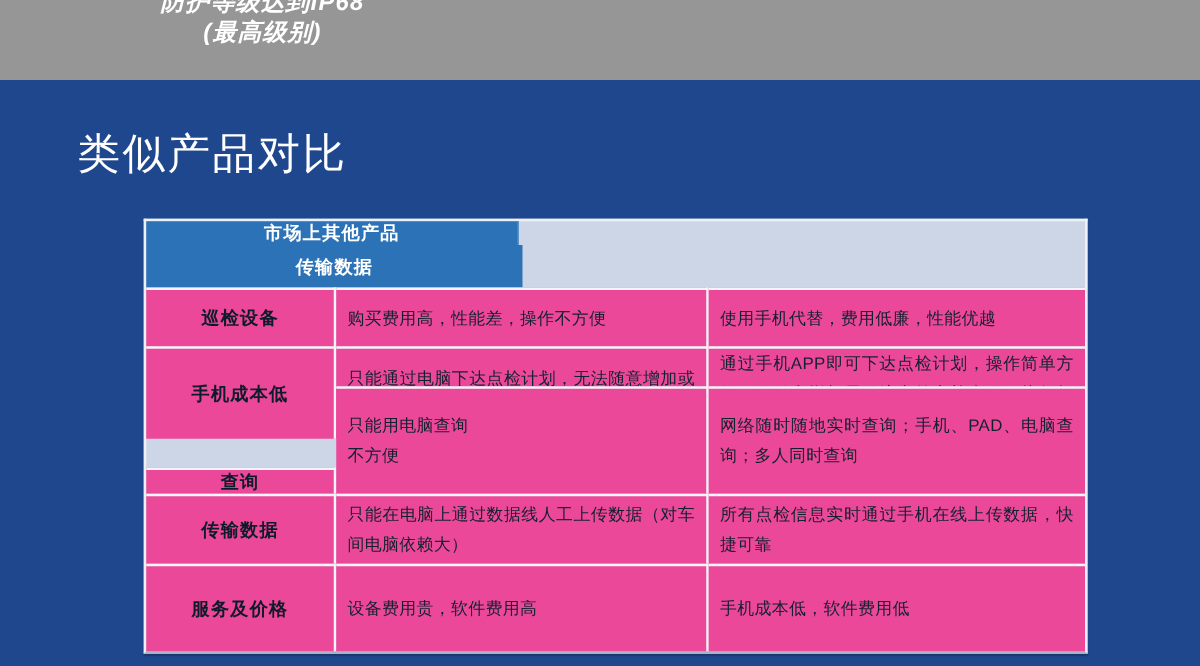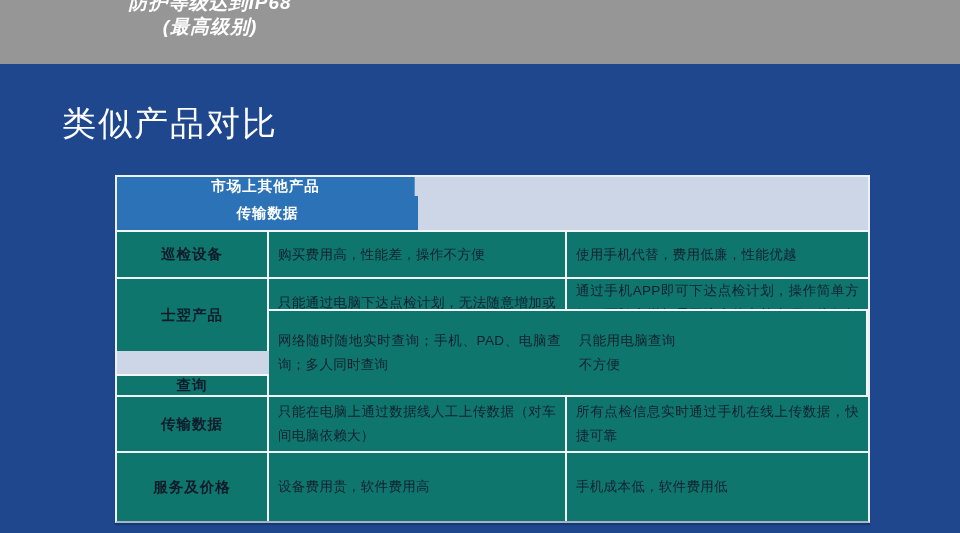--- a/index.html
+++ b/index.html
@@ -87,21 +87,21 @@
     letter-spacing: 1px;
   }
 
   
   .r1 { height: 47px; }
   .r2 { height: 74px; }
   .r3 { height: 44px; align-items: flex-end; }
   .r4 { height: 56px; }
   .r5 { height: 70px; }
 
-  .cell { background: #0f766e; }
+  .cell { background: #ec4899; }
 
   .label-cell {
     justify-content: center;
     text-align: center;
     color: #0E1B2A;
     font-weight: bold;
     font-size: 14.5px;
     letter-spacing: 1px;
   }
   .content-cell {
@@ -140,30 +140,30 @@
       </div>
     </div>
 
     <div class="t-row r1">
       <div class="cell c1 label-cell">巡检设备</div>
       <div class="cell c2 content-cell">购买费用高，性能差，操作不方便</div>
       <div class="cell c3 content-cell">使用手机代替，费用低廉，性能优越</div>
     </div>
 
     <div class="t-row r2">
-      <div class="cell c1 label-cell">士翌产品</div>
+      <div class="cell c1 label-cell">手机成本低</div>
       <div class="cell c2 content-cell">只能通过电脑下达点检计划，无法随意增加或修改点检事项和标准</div>
       <div class="cell c3 content-cell">通过手机APP即可下达点检计划，操作简单方便，可随意增加需要注意的点检事项、执行标准</div>
     </div>
 
     <div class="t-row r3">
       <div class="cell c1 label-cell">查询</div>
-      <div class="cell c3 content-cell">网络随时随地实时查询；手机、PAD、电脑查询；多人同时查询</div>
       <div class="cell c2 content-cell">只能用电脑查询
 不方便</div>
+      <div class="cell c3 content-cell">网络随时随地实时查询；手机、PAD、电脑查询；多人同时查询</div>
     </div>
 
     <div class="t-row r4">
       <div class="cell c1 label-cell">传输数据</div>
       <div class="cell c2 content-cell">只能在电脑上通过数据线人工上传数据（对车间电脑依赖大）</div>
       <div class="cell c3 content-cell">所有点检信息实时通过手机在线上传数据，快捷可靠</div>
     </div>
 
     <div class="t-row r5">
       <div class="cell c1 label-cell">服务及价格</div>

